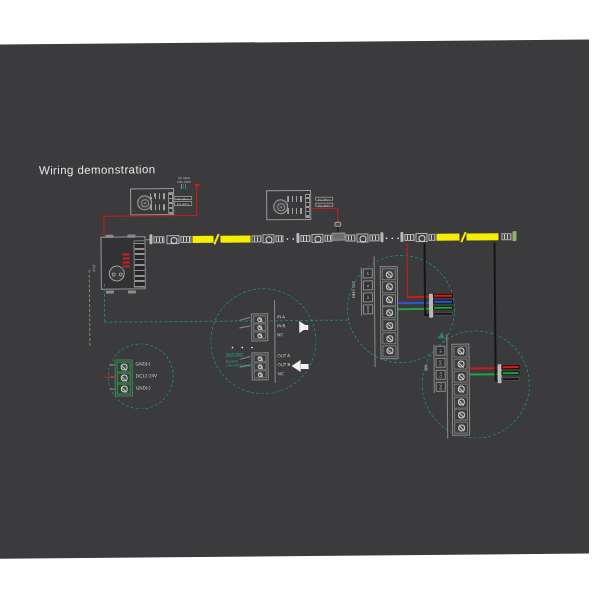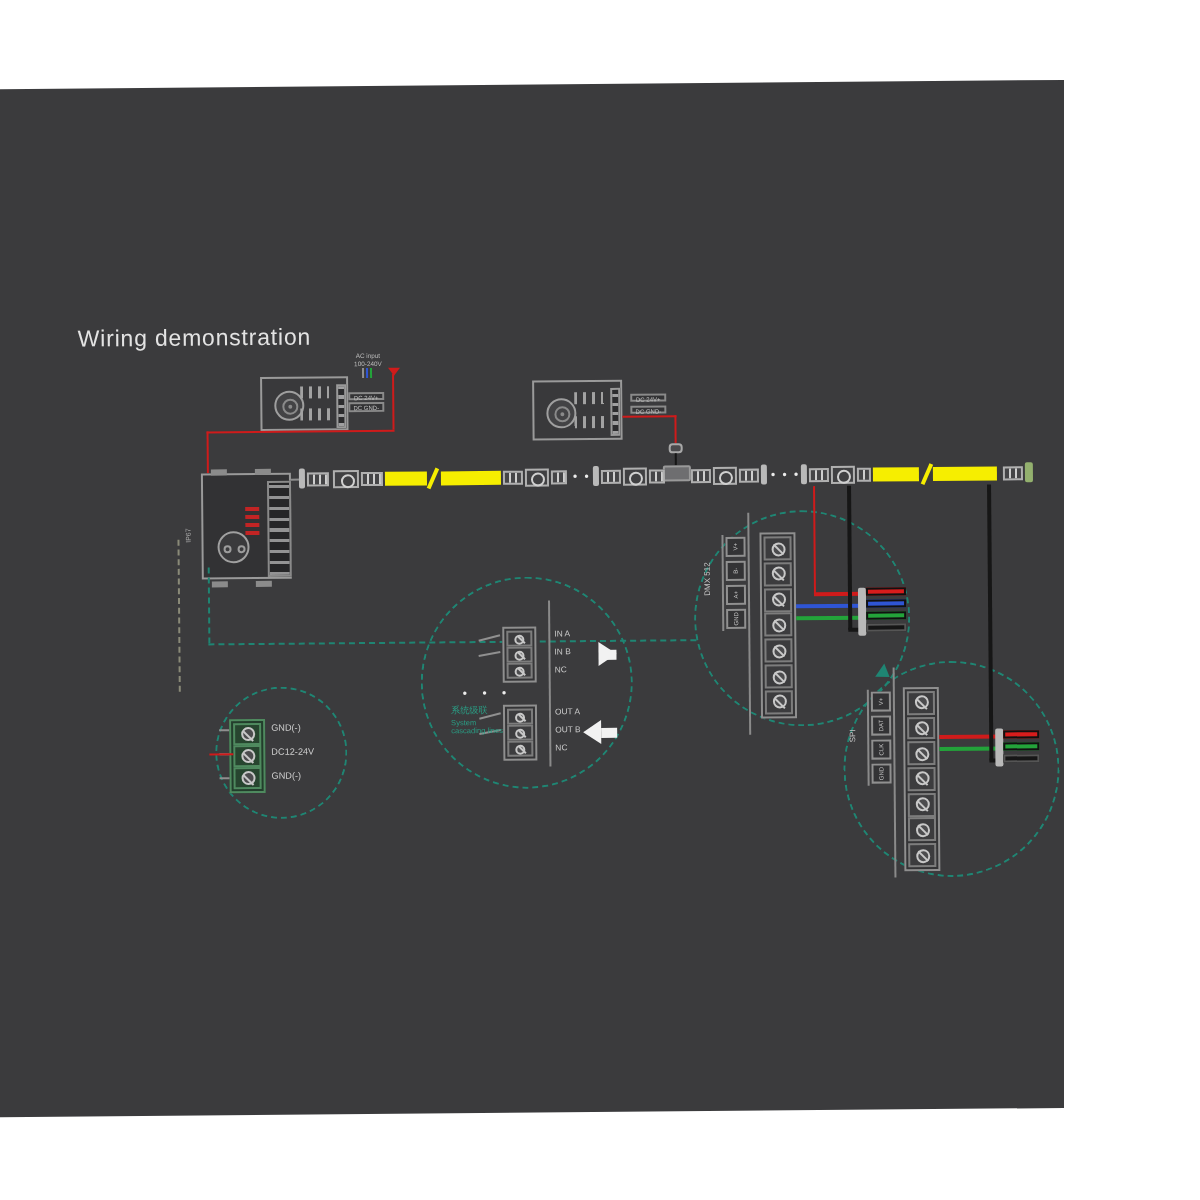--- a/index.html
+++ b/index.html
@@ -1,16 +1,16 @@
 <!DOCTYPE html>
 <html><head>
 <meta charset="utf-8">
 <style>
   html,body{margin:0;padding:0;background:#fff;}
-  .stage{position:relative;width:532px;height:600px;background:#ffffff;overflow:hidden;
+  .stage{position:relative;width:589px;height:600px;background:#ffffff;overflow:hidden;
          font-family:"Liberation Sans", sans-serif;}
   .panel{position:absolute;left:-6px;top:42px;width:612px;height:514px;background:#3b3b3d;
          transform:rotate(-0.5deg);}
   .panel *{position:absolute;box-sizing:border-box;}
   .title{left:46px;top:120px;font-size:11.5px;letter-spacing:.4px;color:#e3e3e3;font-weight:400;}
 
   
   .w{background:#cf1b1b;}
   .wk{background:#161616;}
   .wb{background:#2f55d4;}

